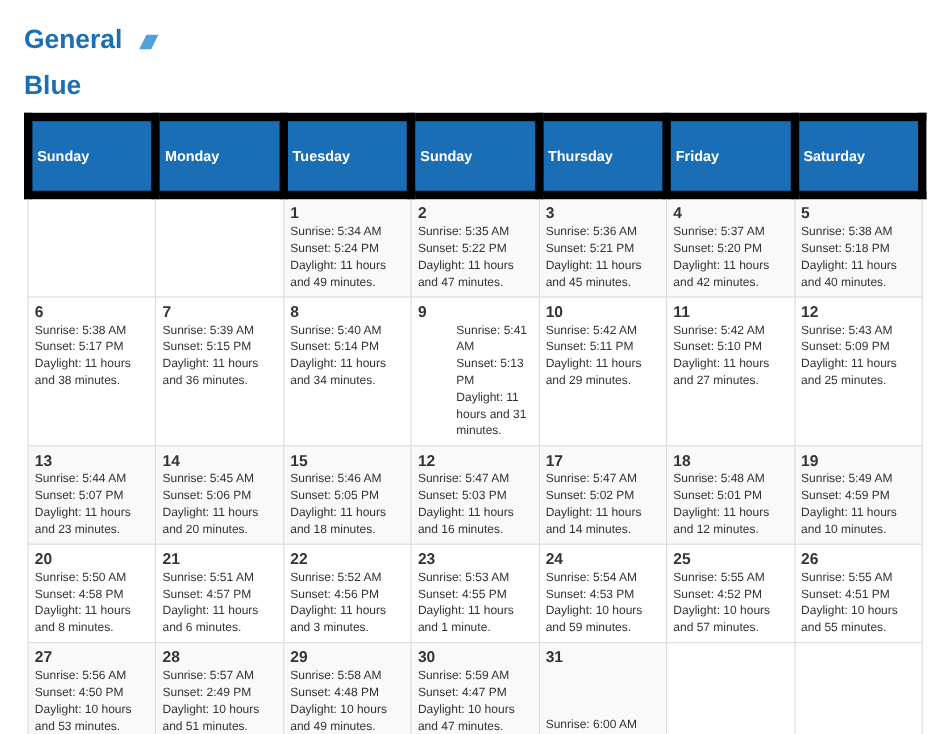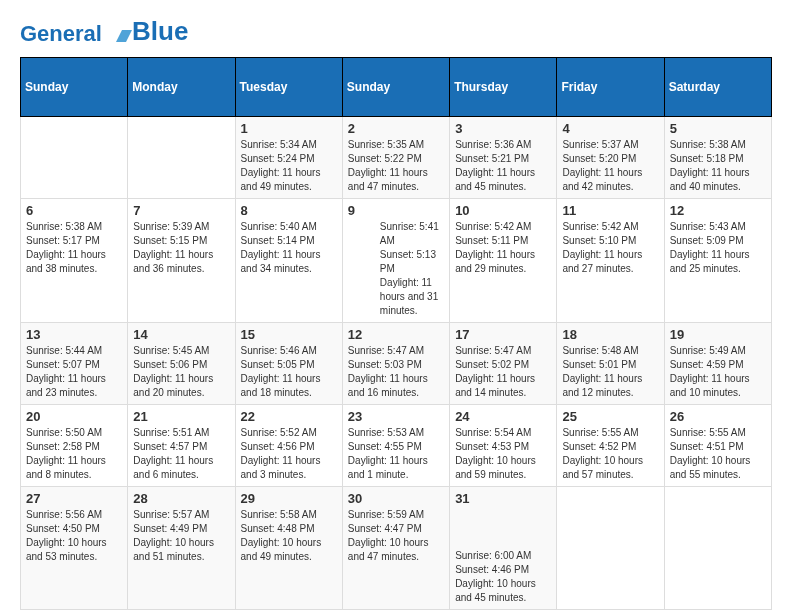--- a/index.html
+++ b/index.html
@@ -37,21 +37,21 @@
       border-collapse: collapse;
       font-size: 11px;
     }
     thead tr th {
       background-color: #1a6eb5;
       color: #fff;
       padding: 22px 4px;
       text-align: left;
       font-size: 12px;
       font-weight: bold;
-      border: 1px solid #000000;
+      border: 7px solid #000000;
     }
     tbody tr td {
       vertical-align: top;
       padding: 4px 5px;
       border: 1px solid #ddd;
       height: 80px;
       width: calc(100% / 7);
       background: #fff;
     }
     tbody tr:nth-child(odd) td {
@@ -70,30 +70,30 @@
     }
     .empty-cell {
       background: #fff !important;
     }
   </style>
 </head>
 <body>
 
 <div class="header">
   <div class="logo">
-    <div style="display:flex;flex-direction:row;align-items:flex-end;">
+    <div style="display:flex;flex-direction:column;align-items:flex-start;gap:16px;">
       <div style="display:flex;align-items:center;">
         <span style="font-size:22px;font-weight:bold;color:#333;">
           <span style="color:#1a6eb5;">General</span>
           <svg width="22" height="22" viewBox="0 0 22 22" style="vertical-align:middle;margin-left:2px;">
             <polygon points="6,18 16,18 22,6 12,6" fill="#4fa3d8"></polygon>
           </svg>
         </span>
       </div>
-      <div style="font-size:26px;font-weight:bold;color:#1a6eb5;margin-top:-4px;">Blue</div>
+      <div style="font-size:22px;font-weight:bold;color:#1a6eb5;margin-top:-4px;">Blue</div>
     </div>
   </div>
   <div class="title-block">
     <div class="month-title"></div>
     <div class="location"></div>
   </div>
 </div>
 
 <table>
   <thead>
@@ -227,21 +227,21 @@
           <div class="day-num">19</div>
           <div class="day-info" style="white-space: pre-line;">Sunrise: 5:49 AM
 Sunset: 4:59 PM
 Daylight: 11 hours and 10 minutes.</div>
         </td>
       </tr>
       <tr>
         <td>
           <div class="day-num">20</div>
           <div class="day-info" style="white-space: pre-line;">Sunrise: 5:50 AM
-Sunset: 2:58 PM
+Sunset: 4:58 PM
 Daylight: 11 hours and 8 minutes.</div>
         </td>
         <td>
           <div class="day-num">21</div>
           <div class="day-info" style="white-space: pre-line;">Sunrise: 5:51 AM
 Sunset: 4:57 PM
 Daylight: 11 hours and 6 minutes.</div>
         </td>
         <td>
           <div class="day-num">22</div>
@@ -277,21 +277,21 @@
       <tr>
         <td>
           <div class="day-num">27</div>
           <div class="day-info" style="white-space: pre-line;">Sunrise: 5:56 AM
 Sunset: 4:50 PM
 Daylight: 10 hours and 53 minutes.</div>
         </td>
         <td>
           <div class="day-num">28</div>
           <div class="day-info" style="white-space: pre-line;">Sunrise: 5:57 AM
-Sunset: 4:49 PM
+Sunset: 2:49 PM
 Daylight: 10 hours and 51 minutes.</div>
         </td>
         <td>
           <div class="day-num">29</div>
           <div class="day-info" style="white-space: pre-line;">Sunrise: 5:58 AM
 Sunset: 4:48 PM
 Daylight: 10 hours and 49 minutes.</div>
         </td>
         <td>
           <div class="day-num">30</div>

